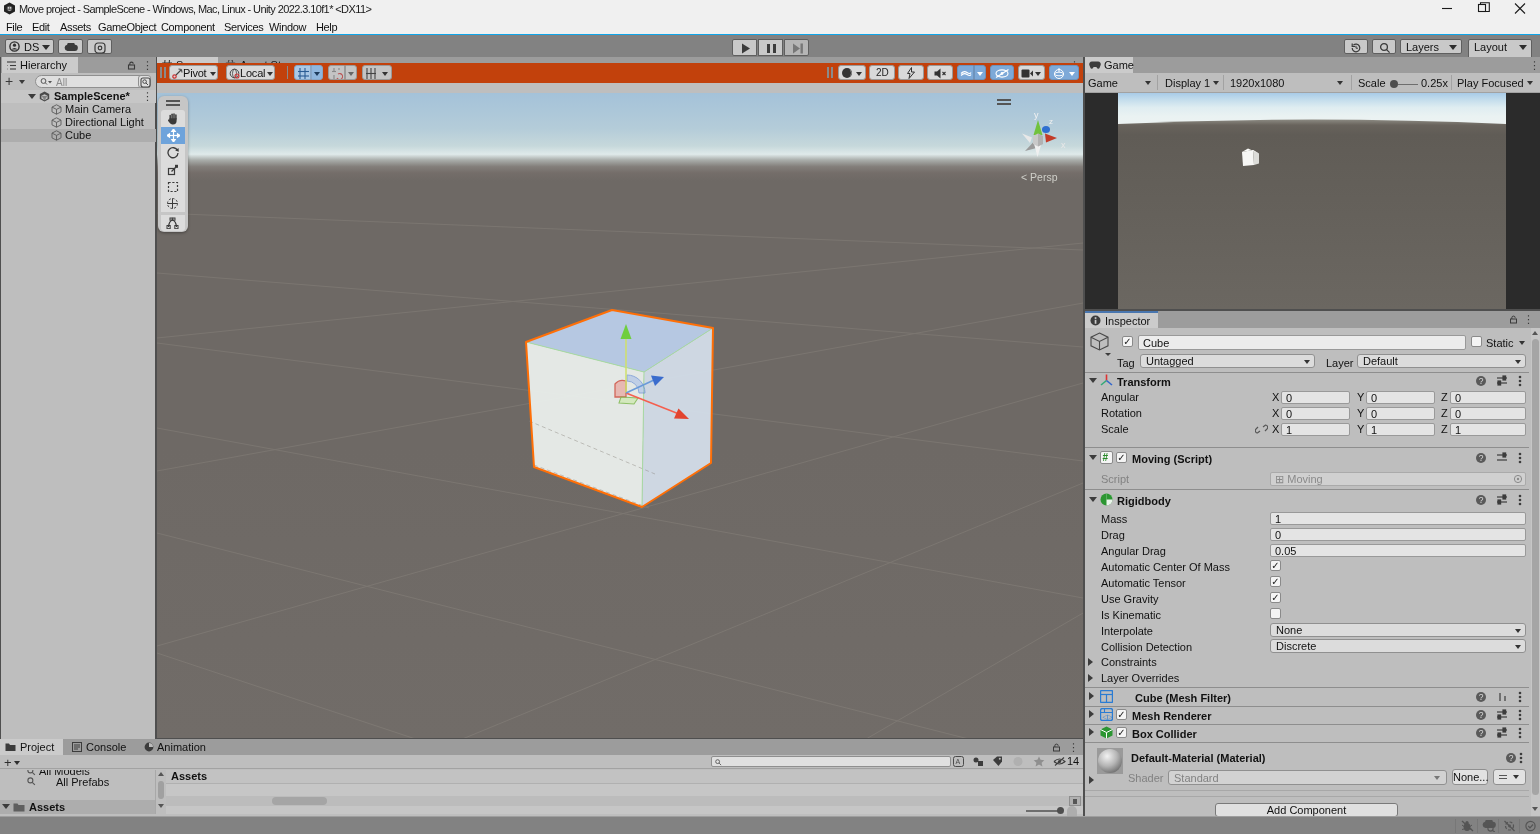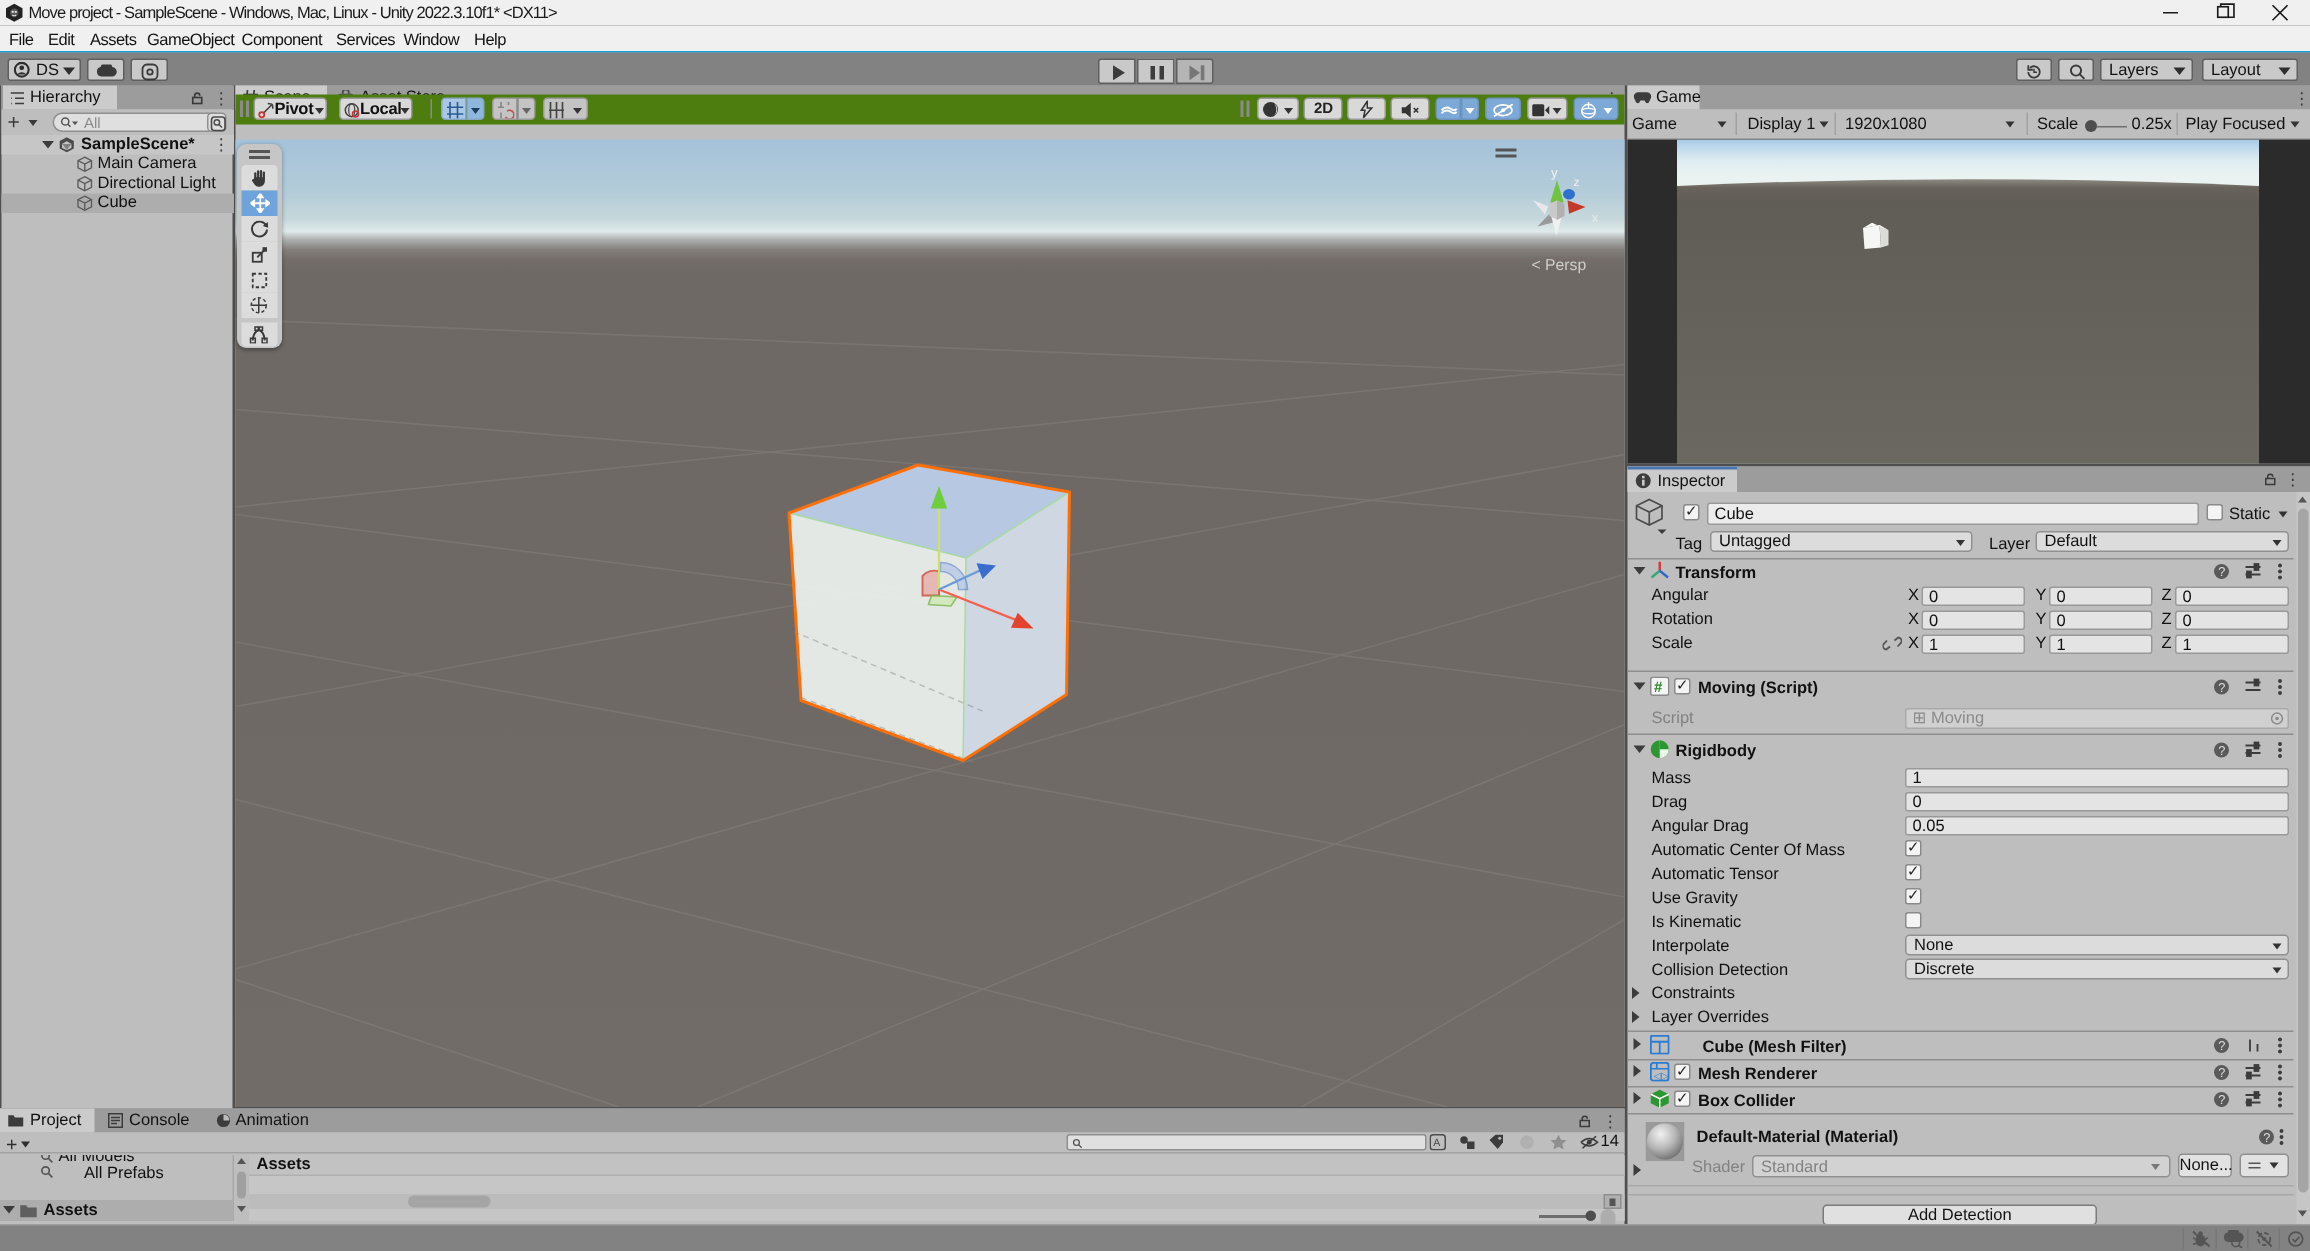--- a/index.html
+++ b/index.html
@@ -97,21 +97,21 @@
   <div class="btn" style="left:1372px;top:4px;width:24px;height:15px;">
     <svg class="abs" style="left:6px;top:2px;" width="12" height="12" viewBox="0 0 12 12">
       <circle cx="5" cy="5" r="3.4" fill="none" stroke="#3a3a3a" stroke-width="1.3"></circle>
       <line x1="7.6" y1="7.6" x2="10.6" y2="10.6" stroke="#3a3a3a" stroke-width="1.3"></line>
     </svg>
   </div>
   <div class="btn" style="left:1400px;top:4px;width:62px;height:15px;">
     <div class="tx" style="left:5px;top:1px;">Layers</div>
     <div class="caret" style="left:48px;top:5px;border-top-color:#2e2e2e;"></div>
   </div>
-  <div class="btn" style="left:1468px;top:4px;width:64px;height:15px;">
+  <div class="btn" style="left:1468px;top:4px;width:64px;height:33px;">
     <div class="tx" style="left:5px;top:1px;">Layout</div>
     <div class="caret" style="left:50px;top:5px;border-top-color:#2e2e2e;"></div>
   </div>
 </div>
 
 <div class="abs" id="hierarchy" style="left:0;top:57px;width:155px;height:682px;background:#bebebe;border-left:1px solid #4f4f4f;">
 
   <div class="abs" style="left:0;top:0;width:155px;height:16px;background:#9c9c9c;">
     <div class="abs" style="left:1px;top:0;width:76px;height:16px;background:#cbcbcb;">
       <svg class="abs" style="left:5px;top:4px;" width="10" height="9" viewBox="0 0 10 9">
@@ -209,21 +209,21 @@
       <div class="tx" style="left:19px;top:2px;">Scene</div>
     </div>
     <svg class="abs" style="left:68px;top:3px;" width="11" height="10" viewBox="0 0 11 10">
       <rect x="0.5" y="2.5" width="10" height="7" rx="1" fill="#4a4a4a"></rect>
       <path d="M3.5 2.5 v-1 a2 2 0 0 1 4 0 v1" fill="none" stroke="#4a4a4a" stroke-width="1.2"></path>
     </svg>
     <div class="tx" style="left:83px;top:2px;">Asset Store</div>
     <div class="tx" style="left:912px;top:2px;color:#3a3a3a;">⋮</div>
   </div>
 
-  <div class="abs" style="left:0;top:6px;width:926px;height:20px;background:#4d7c0f;font-weight:bold;">
+  <div class="abs" style="left:0;top:6px;width:926px;height:20px;background:#c2410c;">
     <div class="abs" style="left:3px;top:4px;width:2px;height:11px;background:#8a8a8a;"></div>
     <div class="abs" style="left:7px;top:4px;width:2px;height:11px;background:#8a8a8a;"></div>
     <div class="abs" style="left:12px;top:2px;width:49px;height:15px;background:#d9d9d9;border:1px solid #9a9a9a;border-radius:3px;">
       <svg class="abs" style="left:2px;top:2px;" width="11" height="11" viewBox="0 0 11 11">
         <circle cx="2.5" cy="8.5" r="1.7" fill="none" stroke="#c33" stroke-width="1.2"></circle>
         <path d="M4 7 L9.5 1.5 M9.5 1.5 l0.5 3 M9.5 1.5 l-3 -0.5" stroke="#444" stroke-width="1.1" fill="none"></path>
       </svg>
       <div class="tx" style="left:13px;top:1px;letter-spacing:-0.2px;">Pivot</div>
       <div class="caret" style="left:40px;top:6px;border-left-width:3.5px;border-right-width:3.5px;border-top-width:4.5px;border-top-color:#333;"></div>
     </div>
@@ -777,21 +777,21 @@
     <div class="caret" style="left:265px;top:5px;border-left-width:3.5px;border-right-width:3.5px;border-top-width:4.5px;border-top-color:#777;"></div>
   </div>
   <div class="abs" style="left:367px;top:458px;width:36px;height:16px;background:#e2e2e2;border:1px solid #8f8f8f;border-radius:3px;font-size:11px;text-align:center;line-height:14px;">None...</div>
   <div class="abs" style="left:408px;top:458px;width:33px;height:16px;background:#e2e2e2;border:1px solid #8f8f8f;border-radius:3px;">
     <div class="abs" style="left:5px;top:5px;width:8px;height:1.4px;background:#555;"></div>
     <div class="abs" style="left:5px;top:8px;width:8px;height:1.4px;background:#555;"></div>
     <div class="caret" style="left:19px;top:5px;border-left-width:3.5px;border-right-width:3.5px;border-top-width:4.5px;border-top-color:#333;"></div>
   </div>
   <div class="sep" style="left:0;top:479px;width:444px;height:1px;background:#a8a8a8;"></div>
   <div class="sep" style="left:0;top:485px;width:444px;height:1px;background:#a8a8a8;"></div>
-  <div class="abs" style="left:130px;top:492px;width:183px;height:14px;background:#e0e0e0;border:1px solid #7a7a7a;border-radius:3px;font-size:11px;text-align:center;line-height:13px;">Add Detection</div>
+  <div class="abs" style="left:130px;top:492px;width:183px;height:14px;background:#e0e0e0;border:1px solid #7a7a7a;border-radius:3px;font-size:11px;text-align:center;line-height:13px;">Add Component</div>
 
   <div class="abs" style="left:446px;top:17px;width:9px;height:488px;background:#c6c6c6;">
     <div class="caret" style="left:1px;top:3px;border-left-width:3.5px;border-right-width:3.5px;border-top-width:0;border-bottom:4.5px solid #555;"></div>
     <div class="abs" style="left:1px;top:11px;width:7px;height:456px;background:#a5a5a5;border-radius:4px;"></div>
     <div class="caret" style="left:1px;top:479px;border-left-width:3.5px;border-right-width:3.5px;border-top-width:4.5px;border-top-color:#555;"></div>
   </div>
 </div>
 
 <div class="abs" id="project" style="left:0;top:739px;width:1083px;height:77px;background:#bebebe;">
   <div class="abs" style="left:0;top:0;width:1083px;height:16px;background:#9c9c9c;">

